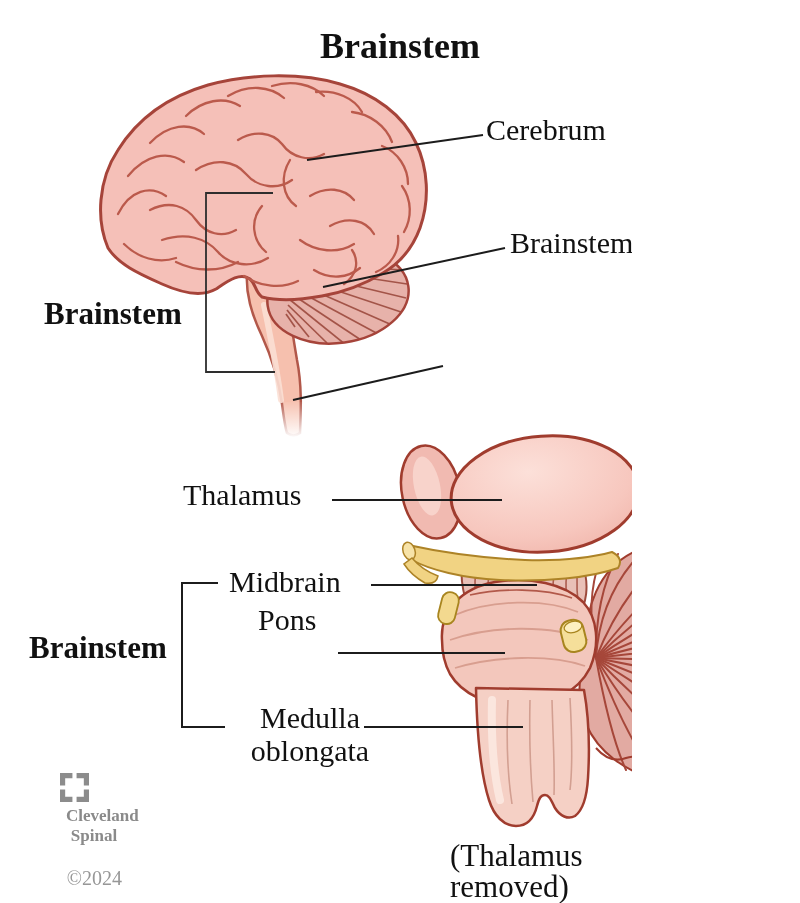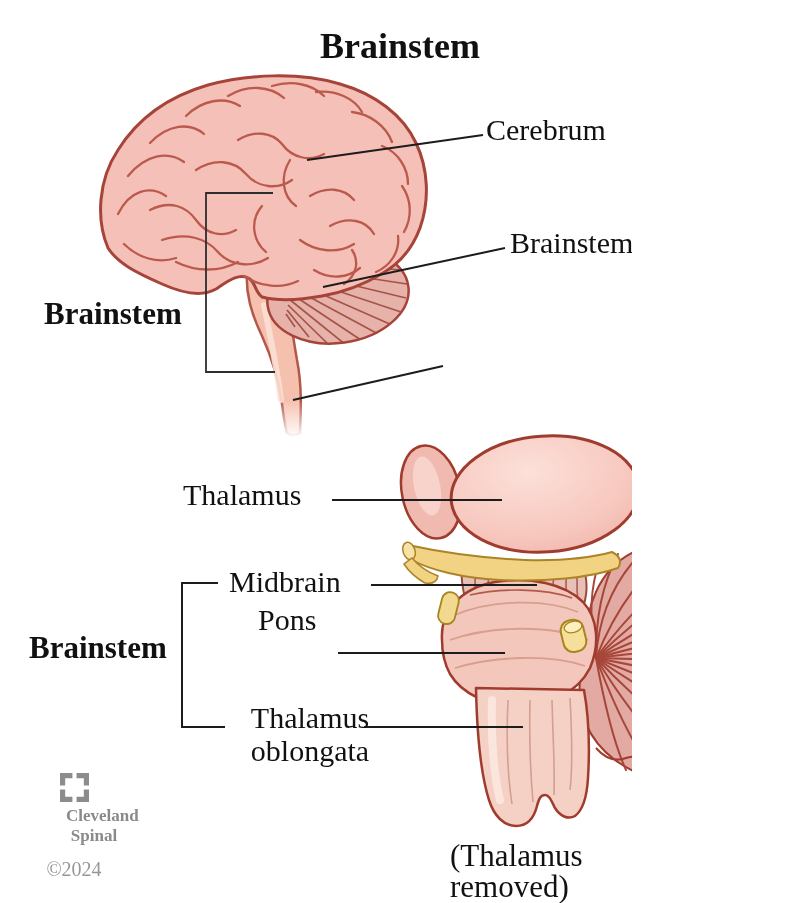--- a/index.html
+++ b/index.html
@@ -18,21 +18,21 @@
     font-size:36px;font-weight:bold;color:#111;line-height:1;
   }
   .label.wrap{white-space:normal;text-align:center;line-height:1.1;}
   .caption{position:absolute;font-size:31px;color:#111;line-height:1;}
   .brand{
     position:absolute;left:26px;top:773px;width:96px;text-align:center;
     color:#8c8c8c;
   }
   .brand .mark{display:block;margin:0 auto 4px auto;}
   .brand .bline{font-size:17px;font-weight:bold;line-height:1.18;color:#8a8a8a;margin-left:40px;}
-  .brand .copy{font-size:20px;margin-top:12px;color:#979797;font-weight:normal;}
+  .brand .copy{font-size:20px;margin-top:21px;color:#979797;font-weight:normal;text-align:right;}
 </style>
 </head>
 <body>
 
 <div class="canvas">
 
   <svg class="art" viewBox="0 0 800 903" aria-hidden="true">
     <defs>
       <radialGradient id="thalG" cx="0.42" cy="0.30" r="0.85">
         <stop offset="0" stop-color="#fce0d9"></stop>
@@ -235,21 +235,21 @@
   <div class="title">Brainstem</div>
 
   <div class="label" style="left:486px;top:115px;">Cerebrum</div>
   <div class="label" style="left:510px;top:228px;">Brainstem</div>
   <div class="label bold" style="left:44px;top:298px;">Brainstem</div>
 
   <div class="label" style="left:229px;top:567px;">Midbrain</div>
   <div class="label" style="left:183px;top:480px;">Thalamus</div>
   <div class="label bold" style="left:29px;top:632px;">Brainstem</div>
   <div class="label" style="left:258px;top:605px;">Pons</div>
-  <div class="label wrap" style="left:210px;top:701px;width:200px;">Thalamus oblongata</div>
+  <div class="label wrap" style="left:210px;top:701px;width:200px;">Medulla oblongata</div>
 
   <div class="caption" style="left:450px;top:840px;">(Thalamus removed)</div>
 
   <div class="brand">
     <svg class="mark" width="29" height="29" viewBox="0 0 28 28" aria-hidden="true">
       <g fill="#8c8c8c">
         <path d="M0,0 h12 v5 h-7 v7 h-5 z"></path>
         <path d="M28,0 v12 h-5 v-7 h-7 v-5 z"></path>
         <path d="M0,28 h12 v-5 h-7 v-7 h-5 z"></path>
         <path d="M28,28 h-12 v-5 h7 v-7 h5 z"></path>

